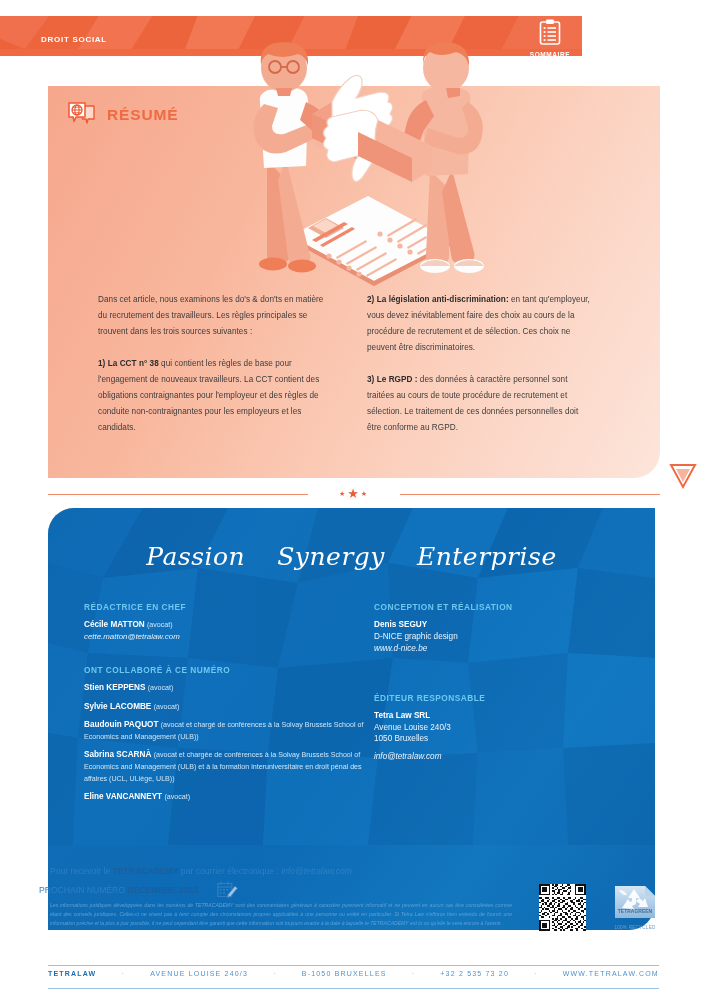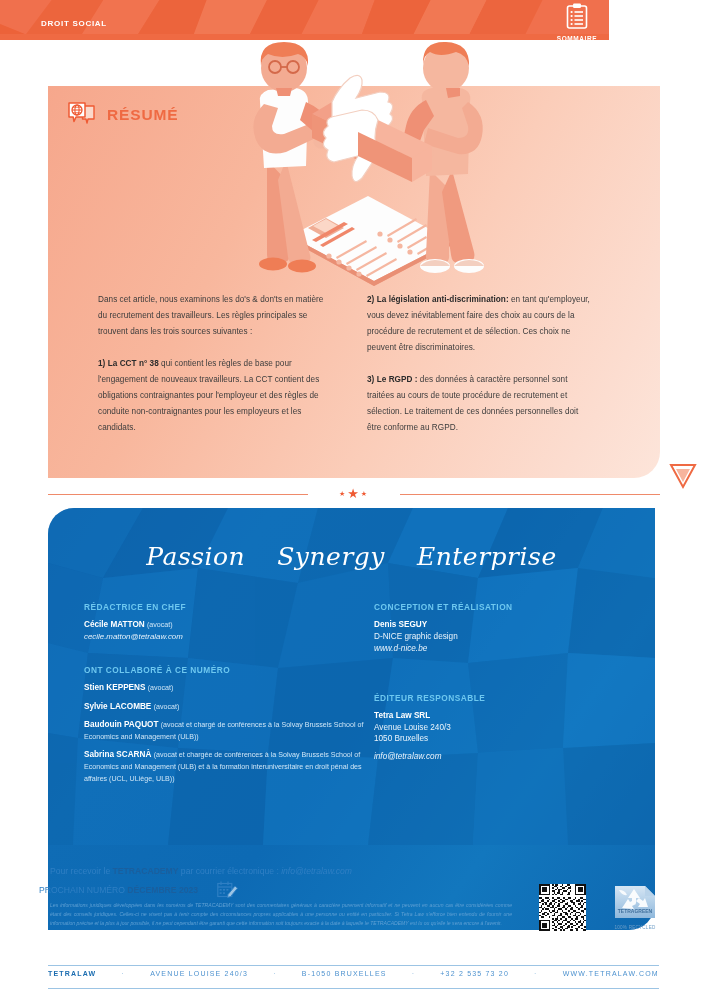--- a/index.html
+++ b/index.html
@@ -5,22 +5,22 @@
   html,body{margin:0;padding:0;}
   body{
     width:707px;height:1000px;background:#ffffff;
     font-family:"Liberation Sans", sans-serif;
     position:relative;overflow:hidden;
   }
   .page{position:relative;width:707px;height:1000px;}
 
   
   .topbar{
-    position:absolute;left:0;top:0;width:582px;height:40px;
-    background:#ef6a43;overflow:hidden;padding-left:27px;
+    position:absolute;left:0;top:16px;width:582px;height:40px;
+    background:#ef6a43;overflow:hidden;
   }
   .topbar .poly{position:absolute;inset:0;opacity:.45;}
   .topbar-label{
     position:absolute;left:41px;top:19px;
     font-size:8px;font-weight:bold;letter-spacing:.09em;color:#fff;
   }
   .sommaire{
     position:absolute;right:6px;top:3px;width:52px;text-align:center;
   }
   .sommaire .lbl{
@@ -339,29 +339,30 @@
       <span>Passion</span><span>Synergy</span><span>Enterprise</span>
     </div>
 
     <div class="bcols">
       <div class="bcol-l">
 
         <div class="bhead">RÉDACTRICE EN CHEF</div>
         <p class="pers">
           <span class="nm">Cécile MATTON</span>
           <span class="rl">(avocat)</span><br>
-          <span class="rl" style="font-style:italic;font-size:7.9px;color:#e3f0fa;">cecile.matton@tetralaw.com</span>
+          <span class="rl" style="font-style:italic;font-size:7.9px;color:#e3f0fa;">cette.matton@tetralaw.com</span>
         </p>
 
         <div class="bhead sp">ONT COLLABORÉ À CE NUMÉRO</div>
 
         <p class="pers"><span class="nm">Stien KEPPENS</span> <span class="rl">(avocat)</span></p>
         <p class="pers"><span class="nm">Sylvie LACOMBE</span> <span class="rl">(avocat)</span></p>
         <p class="pers"><span class="nm">Baudouin PAQUOT</span> <span class="rl">(avocat et chargé de conférences à la Solvay Brussels School of Economics and Management (ULB))</span></p>
         <p class="pers"><span class="nm">Sabrina SCARNÀ</span> <span class="rl">(avocat et chargée de conférences à la Solvay Brussels School of Economics and Management (ULB) et à la formation interuniversitaire en droit pénal des affaires (UCL, ULiège, ULB))</span></p>
+        <p class="pers"><span class="nm">Eline VANCANNEYT</span> <span class="rl">(avocat)</span></p>
       </div>
 
       <div class="bcol-r">
         <div class="bhead">CONCEPTION ET RÉALISATION</div>
         <p class="plain b">Denis SEGUY</p>
         <p class="plain">D-NICE graphic design</p>
         <p class="plain it">www.d-nice.be</p>
 
         <div class="bhead sp" style="margin-top:38px;">ÉDITEUR RESPONSABLE</div>
         <p class="plain b">Tetra Law SRL</p>

